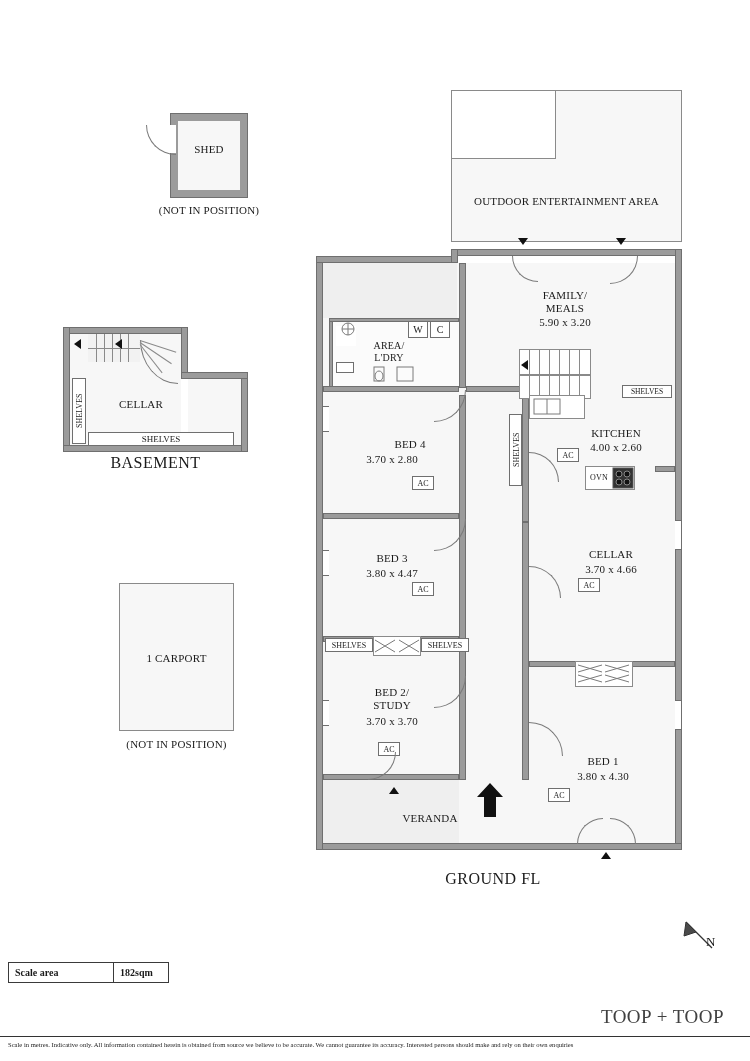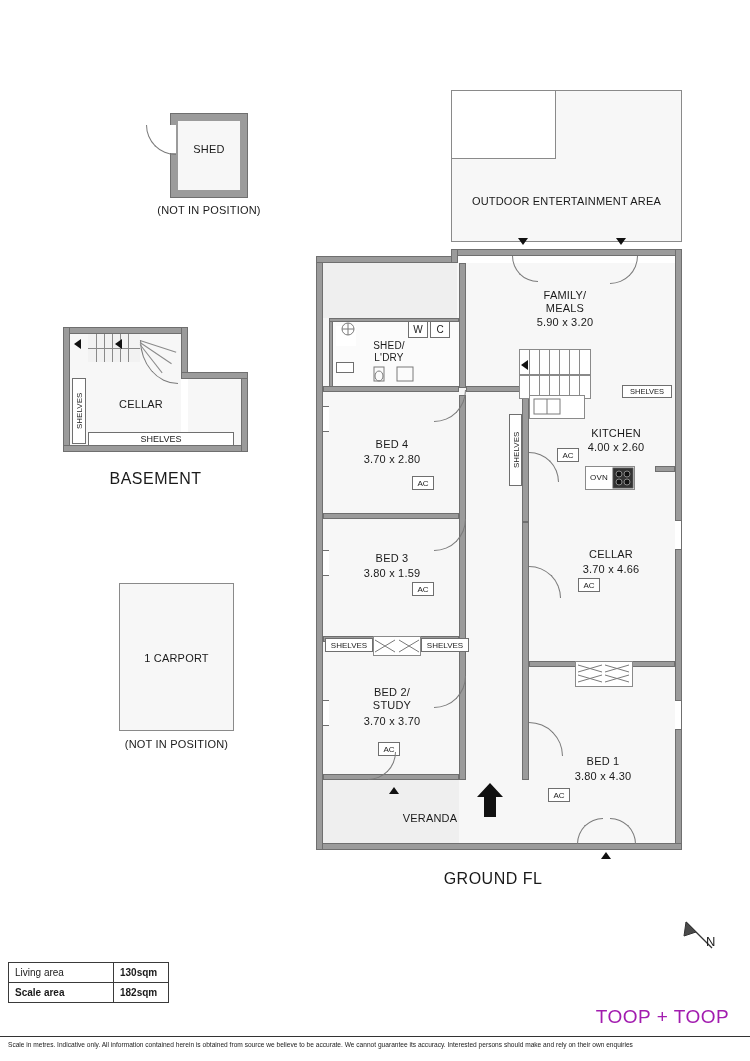--- a/index.html
+++ b/index.html
@@ -5,21 +5,21 @@
   * { box-sizing: border-box; }
   html, body { margin: 0; padding: 0; }
   body {
     width: 750px; height: 1061px;
     background: #ffffff;
     font-family: "Liberation Sans", sans-serif;
     color: #1a1a1a;
     position: relative;
     overflow: hidden;
   }
-  .stage { position: absolute; left: 0; top: 0; width: 750px; height: 1061px; }
+  .stage { position: absolute; left: 0; top: 0; width: 750px; height: 1061px; font-family: Liberation Serif, serif; }
   .abs { position: absolute; }
 
   
   .wall {
     position: absolute;
     background: #9b9b9b;
     border: 1px solid #6f6f6f;
   }
   .room {
     position: absolute;
@@ -118,21 +118,21 @@
   .addr {
     position: absolute;
     font-size: 14.5px;
     font-weight: bold;
     letter-spacing: .6px;
   }
   .brand {
     position: absolute;
     font-size: 19px;
     letter-spacing: .5px;
-    color: #a21caf;
+    color: #404040;
   }
   .disclaim {
     position: absolute;
     font-size: 6.6px;
     line-height: 8px;
     color: #222;
   }
   .hr {
     position: absolute;
     background: #333;
@@ -173,21 +173,21 @@
   <div class="door-q" style="left:140px; top:340px; width:38px; height:44px; border-radius:0 0 0 100%; border-top:none; border-right:none;"></div>
   <div class="stair-line" style="left:140px; top:340px; width:38px; transform:rotate(18deg); transform-origin:left center;"></div>
   <div class="stair-line" style="left:140px; top:342px; width:38px; transform:rotate(34deg); transform-origin:left center;"></div>
   <div class="stair-line" style="left:140px; top:344px; width:36px; transform:rotate(52deg); transform-origin:left center;"></div>
   <div class="tri-left" style="left:74px; top:339px;"></div>
   <div class="tri-left" style="left:115px; top:339px;"></div>
 
   <div class="lbl" style="left:96px; top:398px; width:90px;">CELLAR</div>
   <div class="tag" style="left:88px; top:432px; width:146px; height:14px; line-height:13px; font-size:9px;">SHELVES</div>
   <div class="tag v" style="left:72px; top:378px; width:14px; height:66px; font-size:8px;">SHELVES</div>
-  <div class="lbl big" style="left:63px; top:472px; width:185px;">BASEMENT</div>
+  <div class="lbl big" style="left:63px; top:456px; width:185px;">BASEMENT</div>
 
   <div class="room outline" style="left:119px; top:583px; width:115px; height:148px; background:#f7f7f7;"></div>
   <div class="lbl" style="left:119px; top:652px; width:115px;">1 CARPORT</div>
   <div class="lbl" style="left:99px; top:738px; width:155px;">(NOT IN POSITION)</div>
 
   <div class="room outline" style="left:451px; top:90px; width:231px; height:152px;"></div>
   <div class="room fill-white" style="left:452px; top:91px; width:104px; height:68px; background:#ffffff; border-right:1px solid #8a8a8a; border-bottom:1px solid #8a8a8a;"></div>
   <div class="lbl" style="left:451px; top:195px; width:231px;">OUTDOOR ENTERTAINMENT AREA</div>
 
   <div class="wall" style="left:451px; top:249px; width:231px; height:7px;"></div>
@@ -205,49 +205,49 @@
 MEALS</div>
   <div class="lbl" style="left:505px; top:316px; width:120px;">5.90 x 3.20</div>
 
   <div class="wall" style="left:459px; top:263px; width:7px; height:125px;"></div>
   <div class="wall" style="left:459px; top:395px; width:7px; height:385px;"></div>
 
   <div class="wall" style="left:329px; top:318px; width:4px; height:72px;"></div>
   <div class="wall" style="left:329px; top:318px; width:130px; height:4px;"></div>
   <div class="wall" style="left:323px; top:386px; width:136px; height:6px;"></div>
   <div class="room fill-white" style="left:333px; top:322px; width:126px; height:64px; background:#fbfbfb;"></div>
-  <div class="lbl sm" style="left:352px; top:340px; width:74px; font-size:10px; line-height:12px;">SHED/
+  <div class="lbl sm" style="left:352px; top:340px; width:74px; font-size:10px; line-height:12px;">AREA/
 L'DRY</div>
 
   <div class="tag" style="left:336px; top:362px; width:18px; height:11px;"></div>
   <div class="tag" style="left:336px; top:326px; width:20px; height:20px; border:none;"></div>
   <svg class="abs" style="left:336px; top:322px;" width="26" height="24">
     <circle cx="12" cy="7" r="6" fill="none" stroke="#7a7a7a" stroke-width="1"></circle>
     <line x1="12" y1="1" x2="12" y2="13" stroke="#7a7a7a" stroke-width="1"></line>
     <line x1="6" y1="7" x2="18" y2="7" stroke="#7a7a7a" stroke-width="1"></line>
   </svg>
   <svg class="abs" style="left:373px; top:366px;" width="22" height="18">
     <rect x="1" y="1" width="10" height="14" fill="none" stroke="#7a7a7a" stroke-width="1"></rect>
     <ellipse cx="6" cy="10" rx="4" ry="5" fill="none" stroke="#7a7a7a" stroke-width="1"></ellipse>
   </svg>
   <svg class="abs" style="left:396px; top:366px;" width="20" height="18">
     <rect x="1" y="1" width="16" height="14" fill="none" stroke="#7a7a7a" stroke-width="1"></rect>
   </svg>
   <div class="tag" style="left:408px; top:321px; width:20px; height:17px; line-height:16px; font-size:10px;">W</div>
   <div class="tag" style="left:430px; top:321px; width:20px; height:17px; line-height:16px; font-size:10px;">C</div>
 
   <div class="wall" style="left:323px; top:513px; width:136px; height:6px;"></div>
-  <div class="lbl" style="left:337px; top:438px; width:110px;">BED 4</div>
+  <div class="lbl" style="left:355px; top:438px; width:110px;">BED 4</div>
   <div class="lbl" style="left:337px; top:453px; width:110px;">3.70 x 2.80</div>
   <div class="tag" style="left:412px; top:476px; width:22px; height:14px; line-height:13px;">AC</div>
   <div class="door" style="left:434px; top:390px; width:32px; height:32px; border-radius:0 0 100% 0; border-top:none; border-left:none;"></div>
 
   <div class="wall" style="left:323px; top:636px; width:136px; height:6px;"></div>
   <div class="lbl" style="left:337px; top:552px; width:110px;">BED 3</div>
-  <div class="lbl" style="left:337px; top:567px; width:110px;">3.80 x 1.59</div>
+  <div class="lbl" style="left:337px; top:567px; width:110px;">3.80 x 4.47</div>
   <div class="tag" style="left:412px; top:582px; width:22px; height:14px; line-height:13px;">AC</div>
   <div class="door" style="left:434px; top:519px; width:32px; height:32px; border-radius:0 0 100% 0; border-top:none; border-left:none;"></div>
 
   <div class="tag" style="left:325px; top:638px; width:48px; height:14px; line-height:13px; font-size:8px;">SHELVES</div>
   <div class="tag" style="left:421px; top:638px; width:48px; height:14px; line-height:13px; font-size:8px;">SHELVES</div>
   <div class="room fill-white" style="left:373px; top:636px; width:48px; height:20px; background:#ffffff; border:1px solid #8a8a8a;"></div>
   <svg class="abs" style="left:373px; top:638px;" width="48" height="18">
     <line x1="2" y1="2" x2="22" y2="14" stroke="#7a7a7a" stroke-width="1"></line>
     <line x1="22" y1="2" x2="2" y2="14" stroke="#7a7a7a" stroke-width="1"></line>
     <line x1="26" y1="2" x2="46" y2="14" stroke="#7a7a7a" stroke-width="1"></line>
@@ -352,24 +352,20 @@
   <div class="lbl big" style="left:380px; top:872px; width:226px;">GROUND FL</div>
 
   <svg class="abs" style="left:678px; top:918px;" width="42" height="42">
     <path d="M8 4 L34 30" stroke="#333" stroke-width="1.2" fill="none"></path>
     <path d="M8 4 L6 18 L18 14 Z" fill="#4a4a4a" stroke="#333" stroke-width="1"></path>
   </svg>
   <div class="compass-text" style="left:706px; top:934px;">N</div>
 
   <table class="areatable" style="left:8px; top:962px;">
     <tbody>
-        <tr>
-      <td class="k">Living area</td>
-      <td class="v">130sqm</td>
-    </tr>
     <tr>
       <td class="k bold">Scale area</td>
       <td class="v">182sqm</td>
     </tr>
   </tbody>
     </table>
 
   <div class="brand" style="left:580px; top:1006px; width:165px; text-align:center;">TOOP + TOOP</div>
 
   <div class="hr" style="left:0px; top:1036px; width:750px;"></div>

